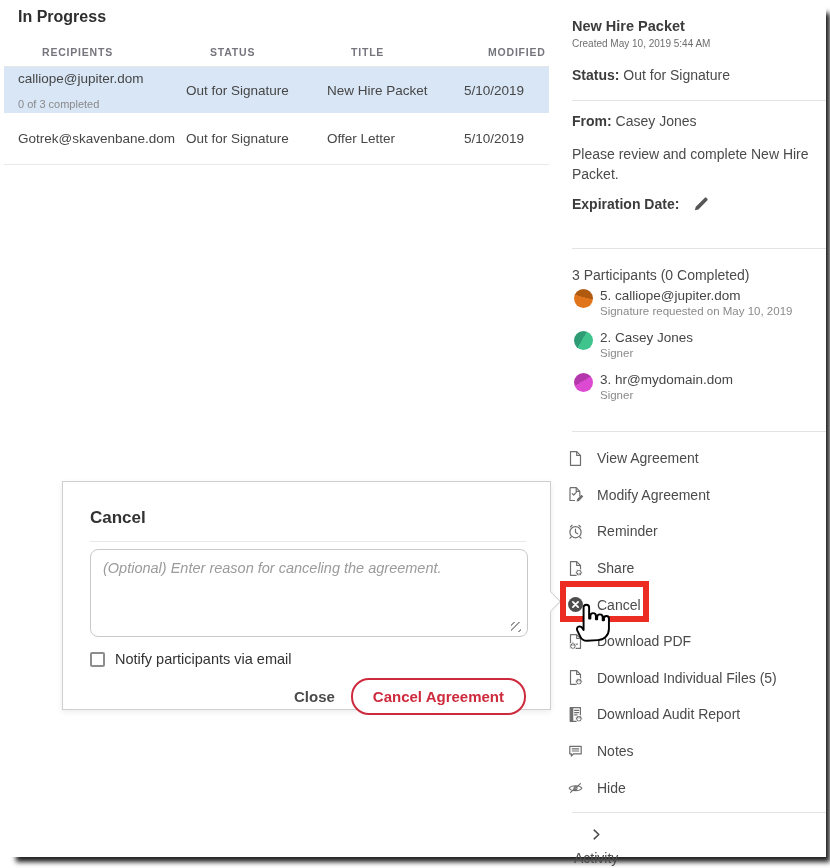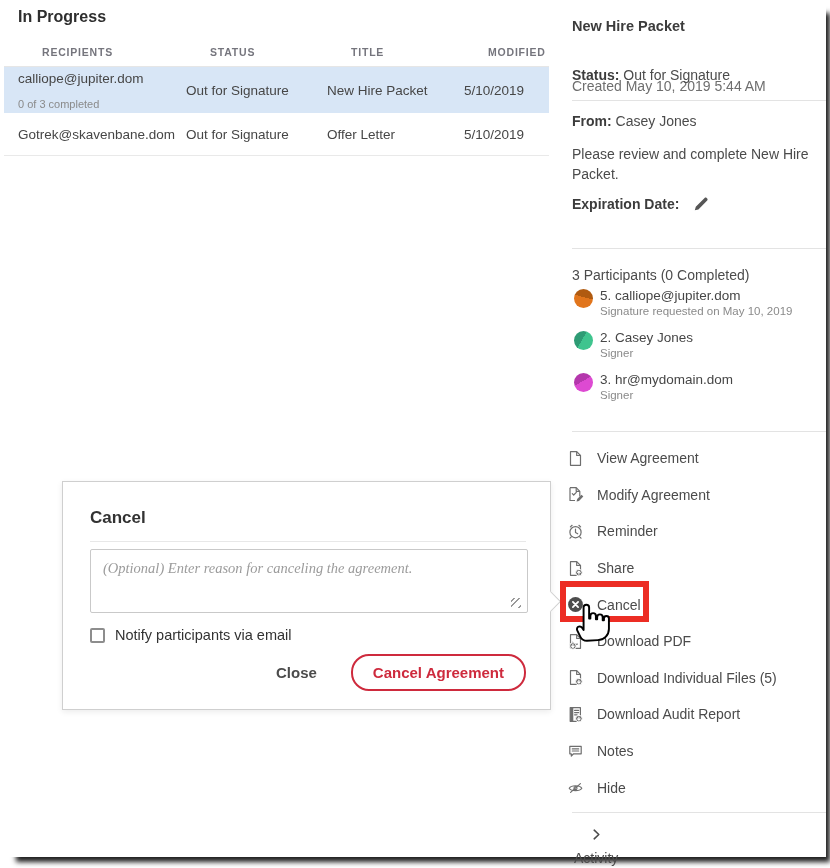--- a/index.html
+++ b/index.html
@@ -8,34 +8,34 @@
   .page { position:relative; width:830px; height:868px; background:#fff; }
   .sheet { position:absolute; left:4px; top:0; width:822px; height:857px; background:#fff;
            box-shadow: 8px 9px 5px -4px rgba(0,0,0,0.88); }
 
   
   .main-left { position:absolute; left:0; top:0; width:545px; padding-top:8px; }
   .list-title { margin-left:14px; font-size:16px; font-weight:700; color:#2e2e2e; }
   .grid-row { display:grid; grid-template-columns:168px 141px 137px 1fr; padding-left:14px; align-items:center; }
   .hdr-row { margin-top:17px; height:24px; border-bottom:1px solid #e6e6e6; align-items:start; padding-top:3px; }
   .hdr-cell { font-size:10.5px; font-weight:700; letter-spacing:0.8px; color:#75757d; cursor:pointer;margin-left:24px; }
-  .row { height:43px; }
+  .row { height:52px; }
   .row.selected { height:46px; background:var(--row-selected,#d8e6f6); }
   .row:not(.selected){ border-bottom:1px solid #e9e9e9; }
   .cell { font-size:13.5px; color:#464646; }
   .recipient-main { font-size:13.5px; color:#464646; }
   .recipient-sub { font-size:11px; color:#8a8a8a; margin-top:12px; }
   .recipient-sub:empty { display:none; }
 
   
   .side-panel { position:absolute; left:552px; top:0; width:270px; height:857px; }
   .sp { position:absolute; left:16px; right:4px; }
   .divider { position:absolute; left:16px; right:0; height:1px; background:#e3e3e3; }
   .doc-title { font-size:14.5px; font-weight:700; color:#3c3c3c; }
-  .created { font-size:14px; color:#6e6e6e;margin-top:40px; }
+  .created { font-size:10px; color:#6e6e6e; }
   .kv { font-size:14px; color:#4b4b4b; }
   .kv b { color:#3c3c3c; }
   .msg { font-size:14px; line-height:1.45; width:252px; }
   .exp-line { display:flex; align-items:center; gap:14px; }
   .participants-h { font-size:14px; color:#4b4b4b; }
   .participant { position:absolute; left:18px; right:0; display:flex; gap:7px; }
   .avatar { width:19px; height:19px; border-radius:50%; flex:0 0 19px; margin-top:1px; }
   .p-name { font-size:13.5px; color:#464646; }
   .p-sub { font-size:11.5px; color:#8a8a8a; margin-top:2px; }
   .actions { position:absolute; left:11px; right:0; top:440px; }
@@ -46,29 +46,29 @@
 
   
   .dialog { position:absolute; left:58px; top:481px; width:489px; height:229px; background:#fff;
             border:1px solid #cfcfcf; box-shadow:0 2px 6px rgba(0,0,0,0.08); z-index:30; }
   .dialog-arrow { position:absolute; right:-8px; top:112px; width:15px; height:15px; background:#fff;
             border-top:1px solid #cfcfcf; border-right:1px solid #cfcfcf; transform:rotate(45deg); }
   .dlg-inner { padding:26px 24px 0 27px; }
   .dlg-title { font-size:17px; font-weight:700; color:#323232; }
   .dlg-div { height:1px; background:#e8e8e8; margin-top:13px; }
   .dlg-textarea-wrap { position:relative; margin-top:7px; }
-  textarea { width:438px; height:64px; border:1px solid #c9c9c9; border-radius:2px; resize:none;
-             font-family:Liberation Serif, serif; font-size:14.5px; padding:10px 12px; color:#4b4b4b; outline:none; }
+  textarea { width:438px; height:88px; border:1px solid #c9c9c9; border-radius:8px; resize:none;
+             font-family:Liberation Sans, sans-serif; font-size:14.5px; padding:10px 12px; color:#4b4b4b; outline:none; }
   textarea::placeholder { font-style:italic; color:#9b9b9b; }
   .grip { position:absolute; right:5px; bottom:9px; width:10px; height:10px;
           background:repeating-linear-gradient(135deg, transparent 0 2px, #9a9a9a 2px 3px, transparent 3px 5.5px, #9a9a9a 5.5px 6.5px, transparent 6.5px 10px); }
   .chk-row { display:flex; align-items:center; gap:10px; margin-top:10px; }
   .chkbox { width:15px; height:15px; border:2px solid #8d8d8d; border-radius:2px; cursor:pointer; background:#fff; }
   .chk-label { font-size:14.5px; color:#323232; }
-  .btn-row { display:flex; justify-content:flex-end; gap:34px; margin-top:11px; padding-right:0; }
+  .btn-row { display:flex; justify-content:flex-end; gap:16px; margin-top:11px; padding-right:0; }
   .close-btn { font-size:15px; font-weight:700; color:#4b4b4b; background:none; border:none; cursor:pointer;
                font-family:"Liberation Sans",sans-serif; }
   .pill-btn { border:2px solid var(--confirm,#ce2a3d); color:var(--confirm,#ce2a3d); background:#fff;
               border-radius:18px; padding:8px 20px; font-size:15px; font-weight:700; cursor:pointer;
               font-family:"Liberation Sans",sans-serif; }
 
   
   .highlight-box { position:absolute; left:556px; top:581px; width:89px; height:41px;
                    border:6px solid var(--highlight,#ec2d24); z-index:40; pointer-events:none; }
   .cursor-hand { position:absolute; left:571px; top:601px; z-index:50; pointer-events:none; }

